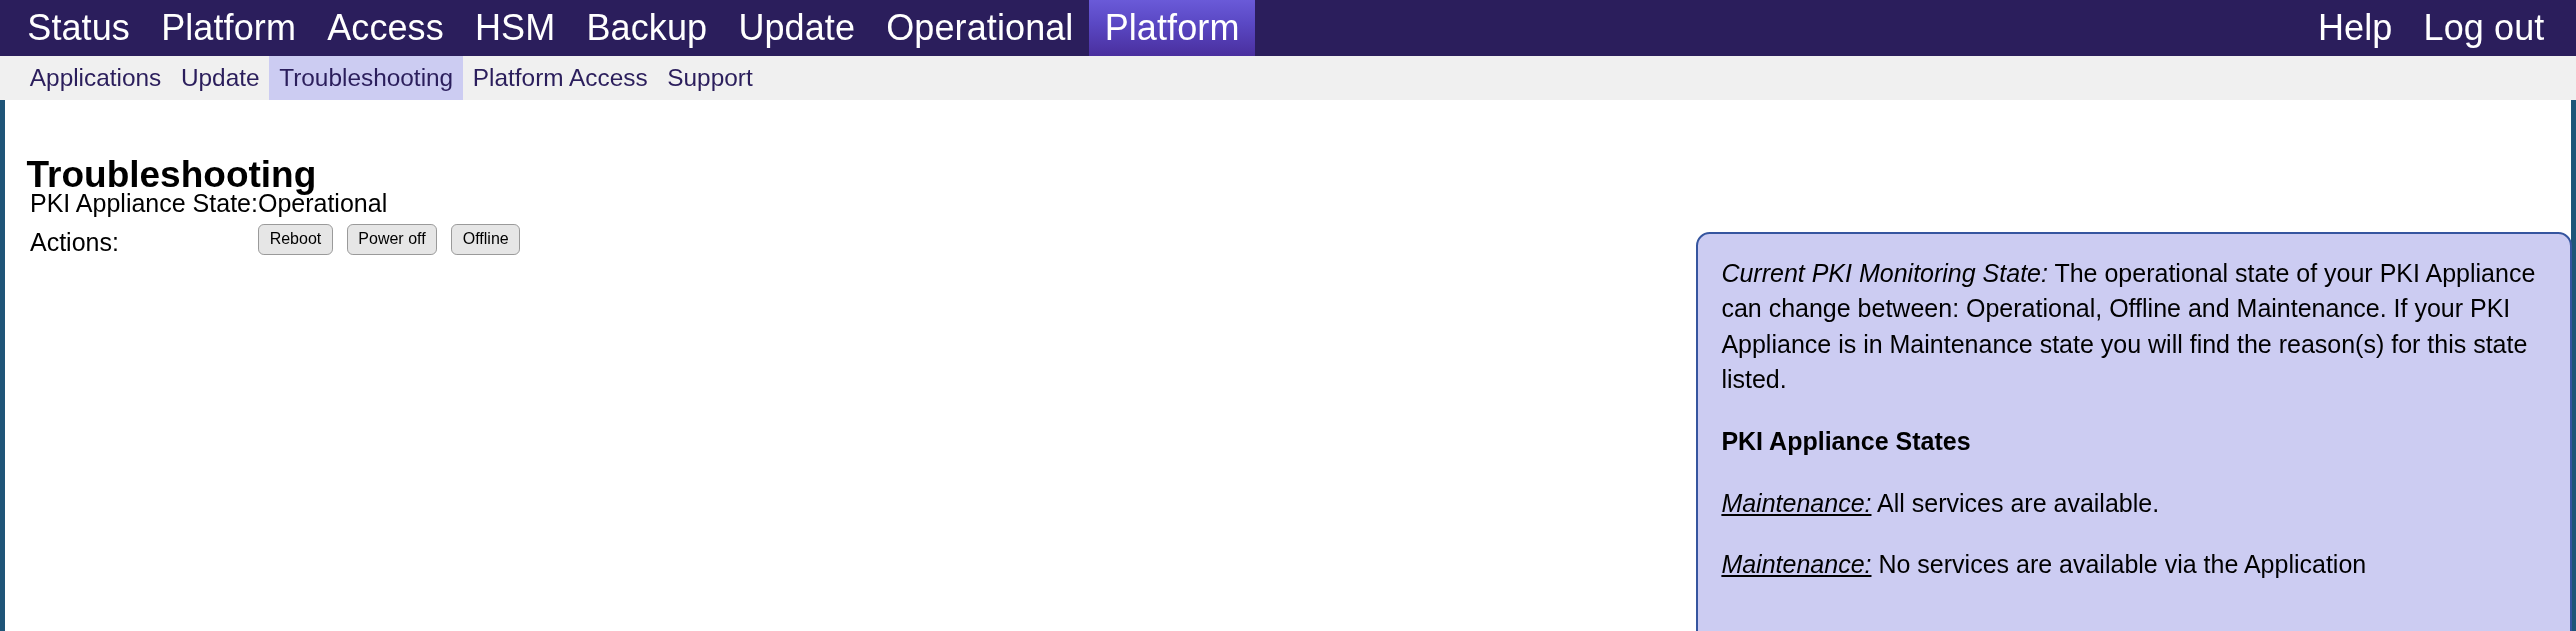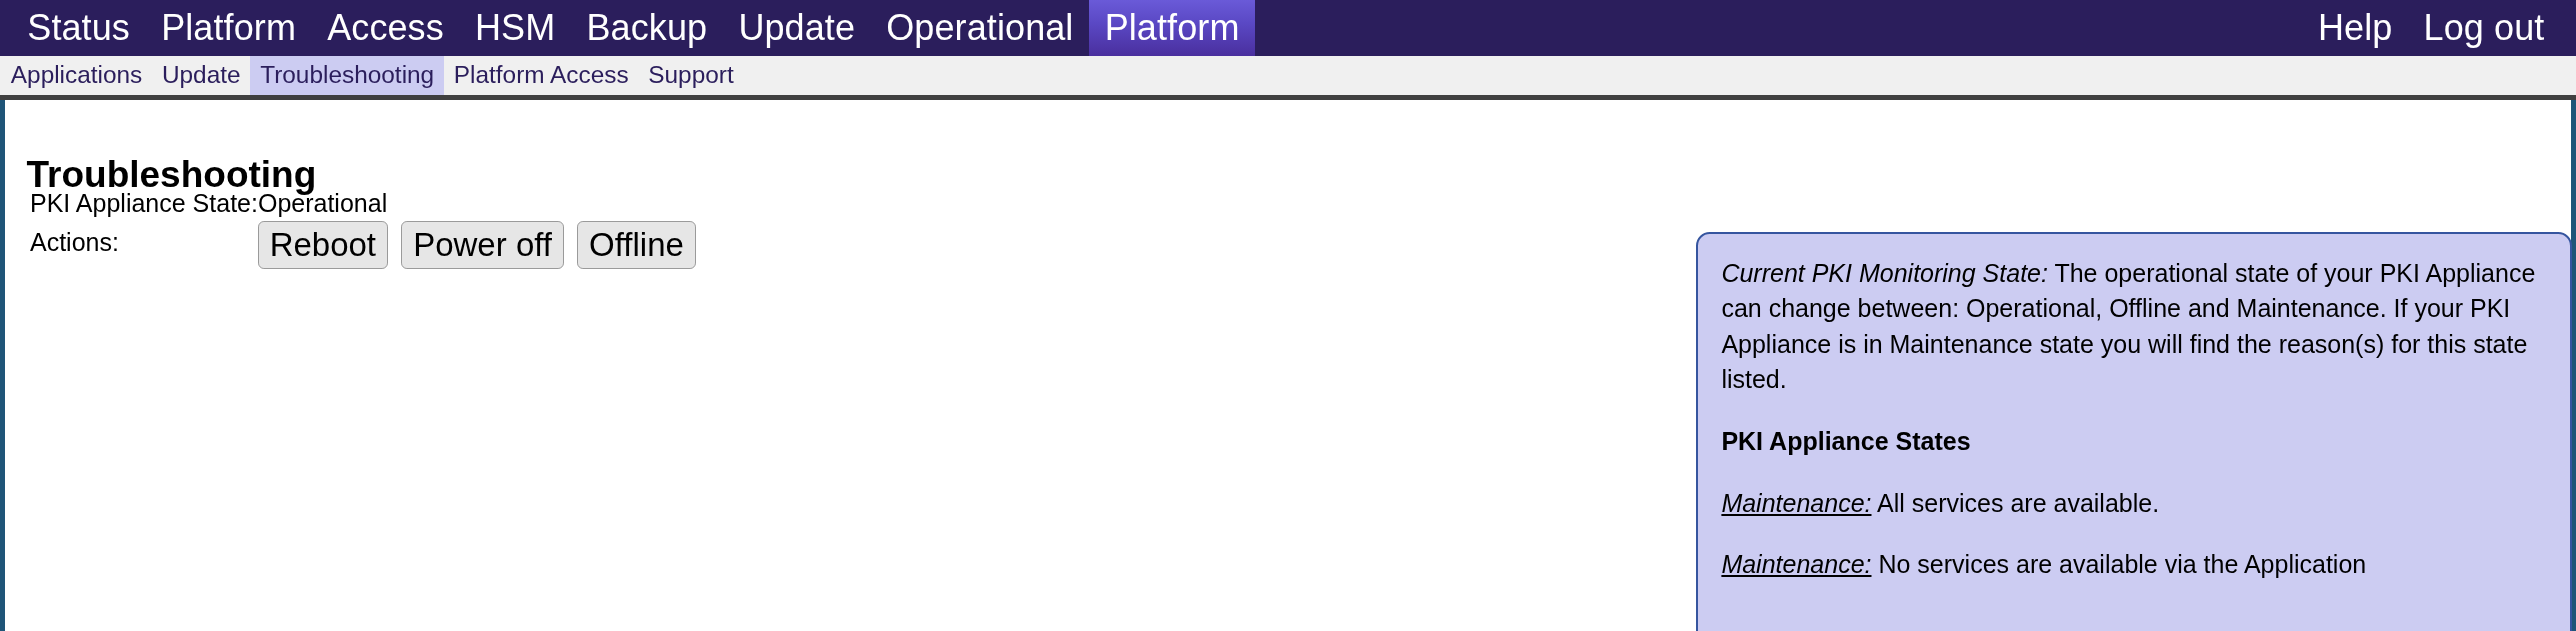--- a/index.html
+++ b/index.html
@@ -60,23 +60,23 @@
   
   .subnav {
     position: absolute;
     left: 0;
     top: 56px;
     width: 2576px;
     height: 45px;
     background: #f0f0f0;
     display: flex;
     align-items: stretch;
-    padding-left: 1px;
-    box-sizing: border-box;
-    border-bottom: 6px solid #404040;
+    padding-left: 20px;
+    box-sizing: border-box;
+    border-bottom: 1px solid #404040;
   }
   .subnav-item {
     display: flex;
     align-items: center;
     padding: 0 9.8px;
     color: #2b1e5c;
     font-size: 24.4px;
     line-height: 1;
     white-space: nowrap;
     cursor: pointer;
@@ -137,21 +137,21 @@
     height: 43px;
     line-height: 43px;
   }
   .actions-cell {
     height: 43px;
     padding-left: 3.9px;
   }
   .btn {
     display: inline-block;
     font-family: "Liberation Sans", sans-serif;
-    font-size: 33px;
+    font-size: 16px;
     line-height: 1;
     color: #000000;
     background: #e6e6e6;
     border: 1px solid #9a9a9a;
     border-radius: 5.9px;
     padding: 5.9px 10.7px 6.8px 10.7px;
     margin-right: 6.8px;
     cursor: pointer;
     box-sizing: border-box;
   }

